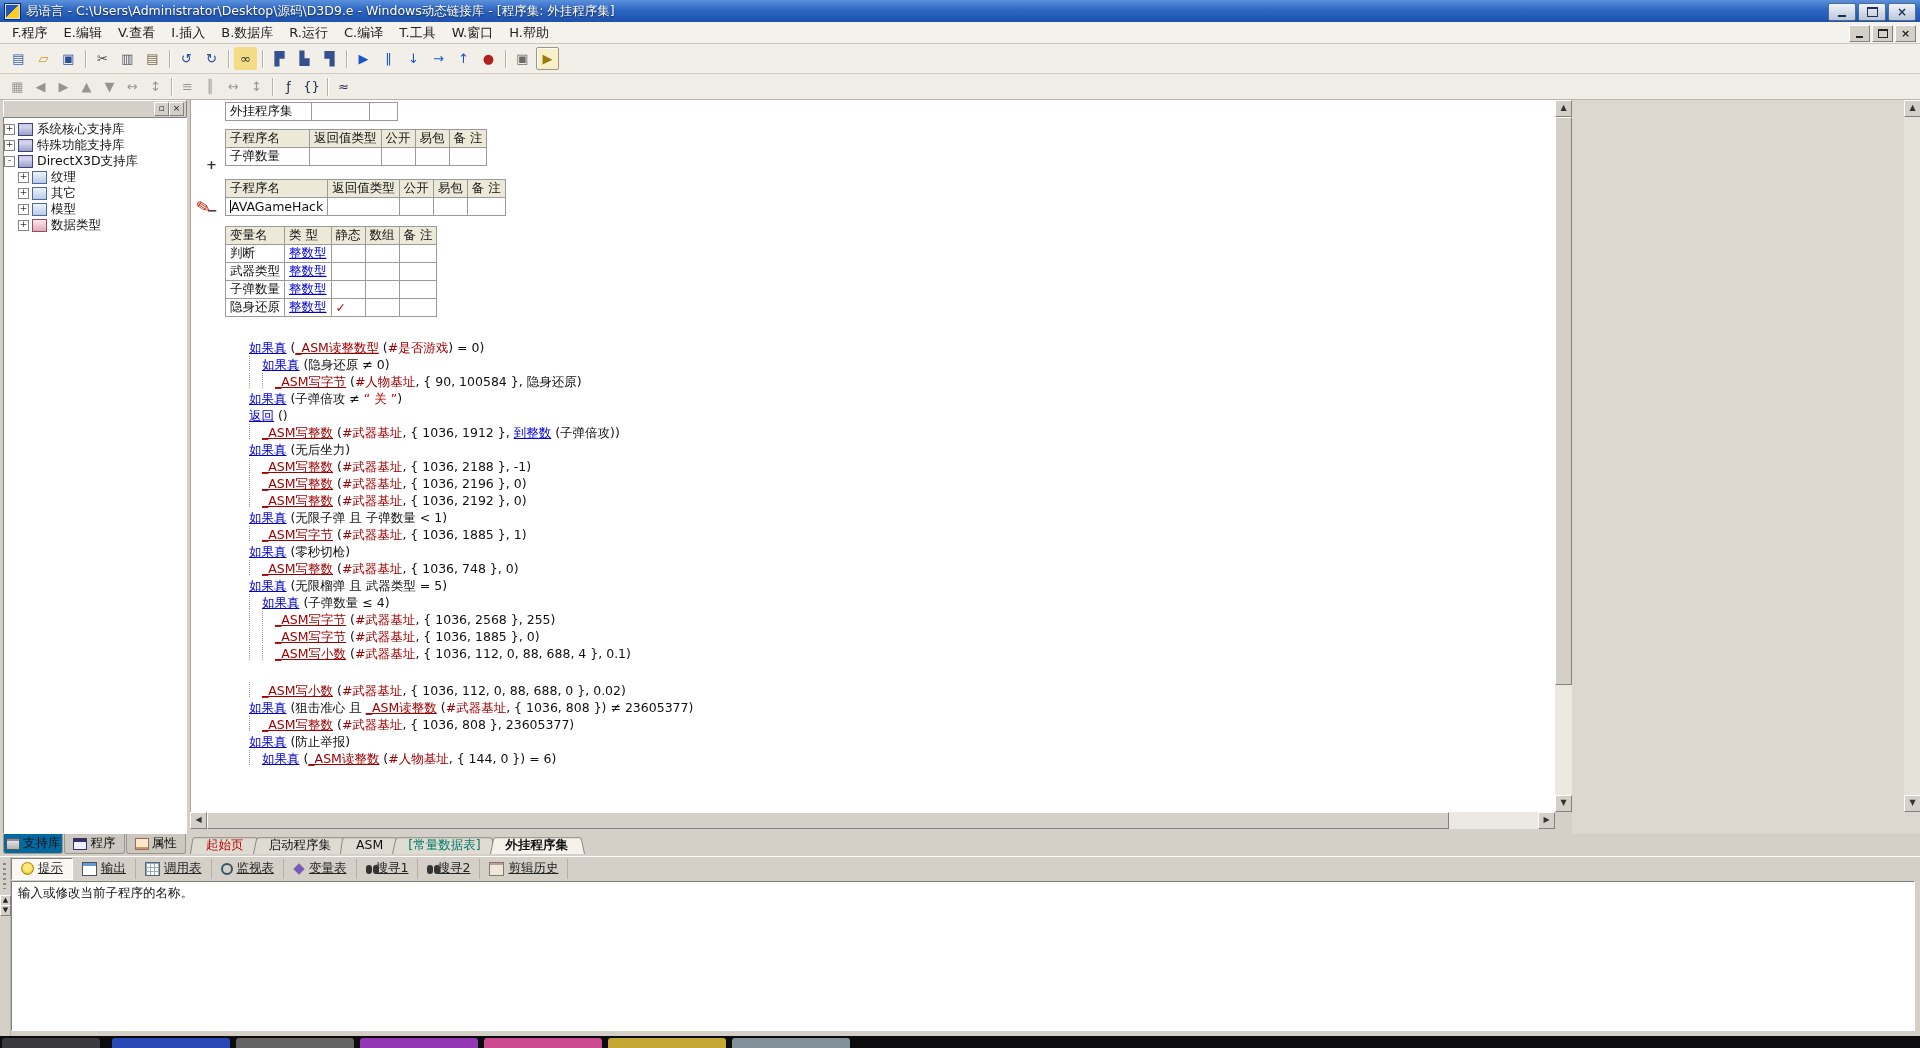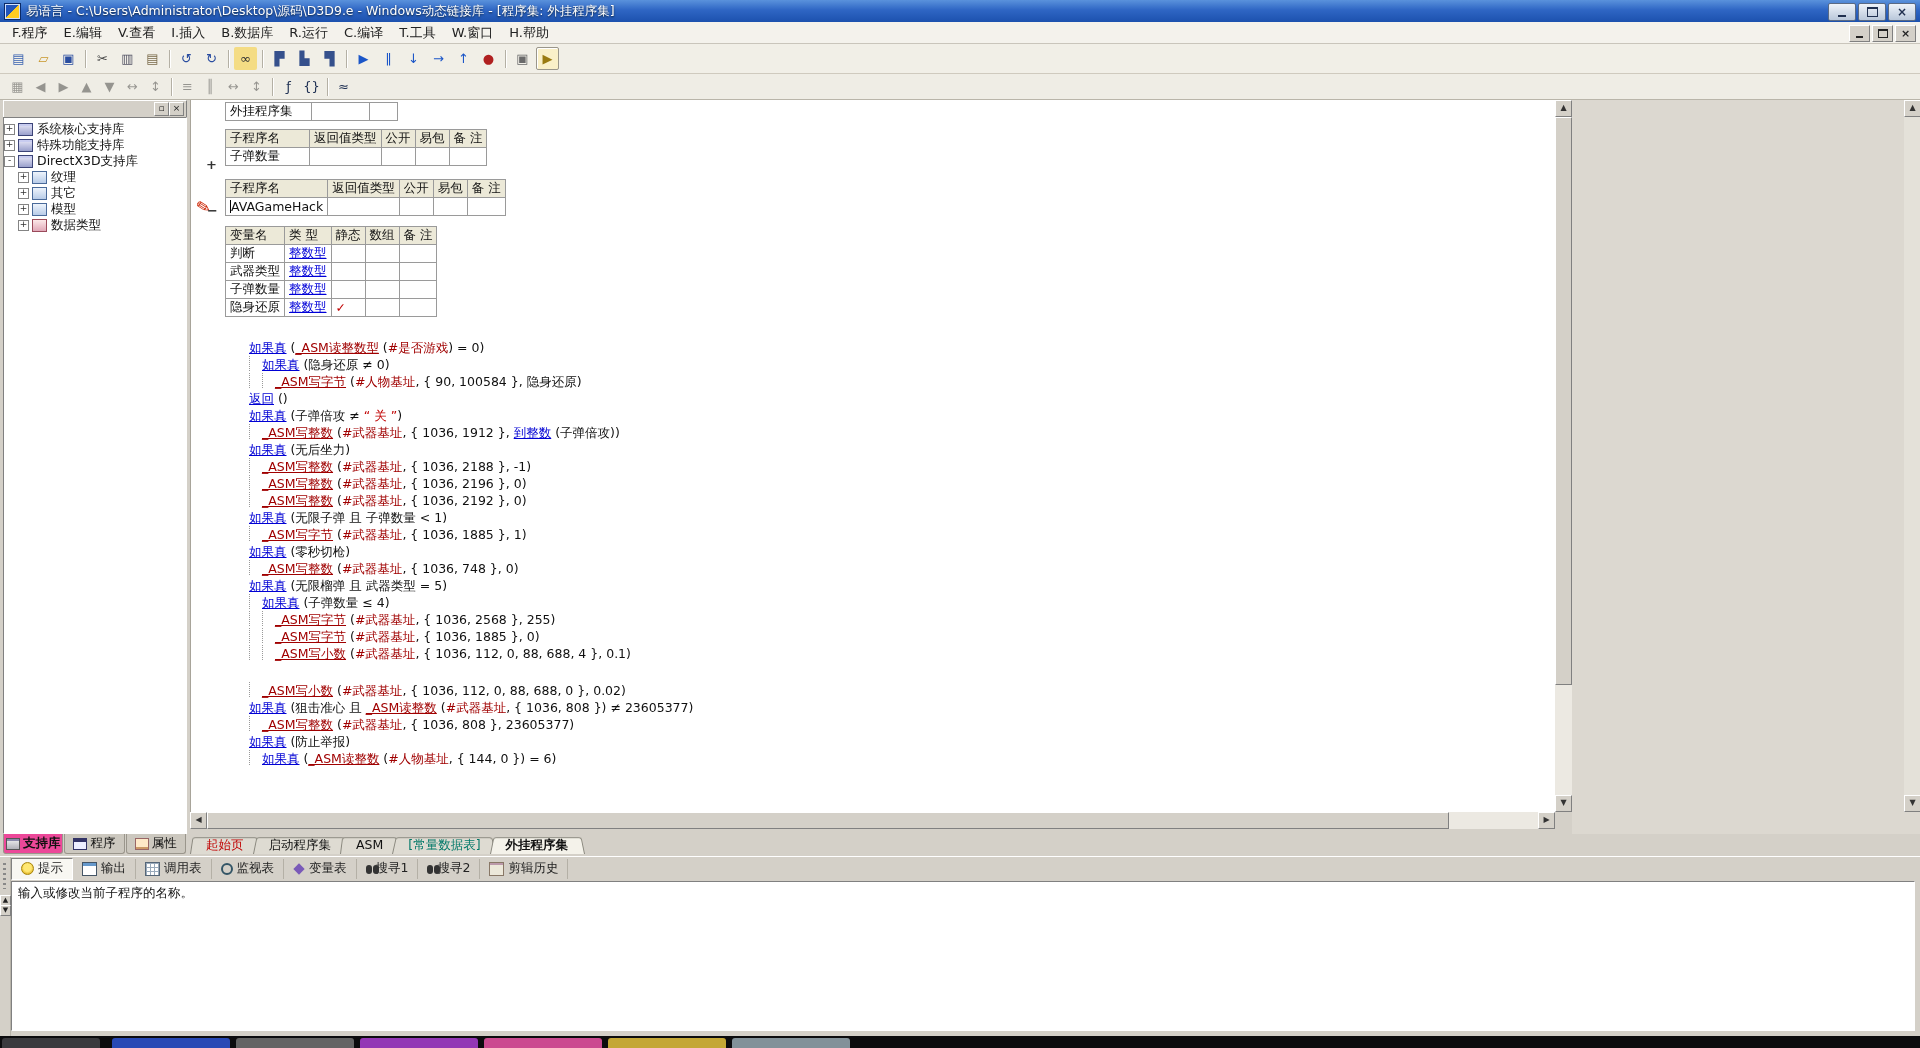--- a/index.html
+++ b/index.html
@@ -102,21 +102,21 @@
   .sbtn{position:absolute;width:15px;height:15px;background:#d4d0c8;border:1px solid;
     border-color:#fff #808080 #808080 #fff;font-size:8px;line-height:14px;text-align:center;color:#333;box-sizing:content-box;}
   .thumb{position:absolute;background:#d4d0c8;border:1px solid;border-color:#fff #808080 #808080 #fff;}
   .mdi-vscroll{position:absolute;left:1904px;top:100px;width:16px;height:712px;background:#e4e1d9;}
 
   
   .band{position:absolute;left:0;top:834px;width:1920px;height:20px;background:#d4d0c8;}
   .left-tabs{position:absolute;left:3px;top:834px;width:184px;height:20px;display:flex;}
   .ltab{flex:1;display:flex;align-items:center;justify-content:center;font-size:12.5px;
     border:1px solid #9a968c;border-radius:0 0 3px 3px;border-top:none;background:#ccc8bf;margin-right:1px;}
-  .ltab.active{background:#ec4899;font-weight:bold;}
+  .ltab.active{background:#0369a1;font-weight:normal;}
   .lt-ico{width:12px;height:10px;margin-right:3px;display:inline-block;}
   .lt-book{background:linear-gradient(#f0f0f0,#b0b0b8);border:1px solid #555;box-shadow:inset 0 2px 0 #88a;}
   .lt-prog{background:#eef;border:1px solid #336;box-shadow:inset 0 3px 0 #336;}
   .lt-prop{background:#ffe9c8;border:1px solid #966;box-shadow:inset 0 -2px 0 #c96;}
 
   .doc-tabs{position:absolute;left:190px;top:834px;height:20px;display:flex;align-items:flex-end;}
   .dtab{position:relative;height:18px;line-height:17px;padding:0 16px;margin-right:-7px;font-size:12.5px;}
   .dtab::before{content:"";position:absolute;inset:0;background:#dedbd2;border:1px solid #8a887e;border-bottom:none;
     transform:perspective(20px) rotateX(5deg);transform-origin:bottom;border-radius:3px 3px 0 0;}
   .dtab>span{position:relative;}
@@ -128,21 +128,21 @@
   
   .bottom{position:absolute;left:0;top:856px;width:1920px;height:180px;background:#d4d0c8;
     border-top:1px solid #fff;box-sizing:border-box;}
   .bgrip{position:absolute;left:0;top:0;width:10px;height:180px;border-right:1px solid #b8b4aa;}
   .bgrip .dots{position:absolute;left:3px;top:6px;width:3px;height:26px;
     background:repeating-linear-gradient(#888 0 2px,transparent 2px 5px);}
   .bgrip .bx{position:absolute;left:0;width:9px;height:9px;font-size:7px;line-height:9px;text-align:center;
     background:#d4d0c8;border:1px solid;border-color:#fff #808080 #808080 #fff;color:#222;}
   .btabs{position:absolute;left:11px;top:1px;height:21px;display:flex;align-items:center;}
   .btab{display:flex;align-items:center;padding:2px 9px;height:16px;font-size:12.5px;color:#222;
-    border-right:1px solid #b4b0a6;}
+    border-right:1px solid #b4b0a6;text-decoration:underline;}
   .btab.active{background:#f8f7f2;border:1px solid;border-color:#808080 #fff #fff #808080;}
   .bi{width:13px;height:12px;display:inline-block;margin-right:4px;position:relative;flex:none;}
   .bi-tip{background:radial-gradient(circle at 50% 42%,#ffe873 45%,#e0b020 80%);border-radius:50%;border:1px solid #a8860a;width:11px;height:11px;}
   .bi-out{background:#fff;border:1px solid #456;box-shadow:inset 0 3px 0 #69c;}
   .bi-calls{background:#fff;border:1px solid #567;
     background-image:linear-gradient(#9ab 1px,transparent 1px),linear-gradient(90deg,#9ab 1px,transparent 1px);
     background-size:4px 4px;}
   .bi-watch{border:2px solid #356;border-radius:50%;width:8px;height:8px;}
   .bi-vars{background:#7a5ab8;transform:rotate(45deg);width:8px;height:8px;margin:1px 6px 0 2px;}
   .bi-search{background:#333;border-radius:3px;box-shadow:7px 0 0 #333;width:6px;height:9px;margin-top:1px;}
@@ -452,22 +452,22 @@
         <td></td>
         <td></td>
       </tr>
     </tbody>
       </table>
 
     <div class="code" id="code-lines">
         <div class="cl"><span class="seg sk">如果真</span><span class="seg sp"> (</span><span class="seg sf">_ASM读整数型</span><span class="seg sp"> (</span><span class="seg sc">#是否游戏</span><span class="seg sp">) = 0)</span></div>
         <div class="cl"><span class="g"></span><span class="seg sk">如果真</span><span class="seg sp"> (隐身还原 ≠ 0)</span></div>
         <div class="cl"><span class="g"></span><span class="g"></span><span class="seg sf">_ASM写字节</span><span class="seg sp"> (</span><span class="seg sc">#人物基址</span><span class="seg sp">, { 90, 100584 }, 隐身还原)</span></div>
+        <div class="cl"><span class="seg sk">如果真</span><span class="seg sp"> (子弹倍攻 ≠ </span><span class="seg ss">“ 关 ”</span><span class="seg sp">)</span></div>
         <div class="cl"><span class="seg sk">返回</span><span class="seg sp"> ()</span></div>
-        <div class="cl"><span class="seg sk">如果真</span><span class="seg sp"> (子弹倍攻 ≠ </span><span class="seg ss">“ 关 ”</span><span class="seg sp">)</span></div>
         <div class="cl"><span class="g"></span><span class="seg sf">_ASM写整数</span><span class="seg sp"> (</span><span class="seg sc">#武器基址</span><span class="seg sp">, { 1036, 1912 }, </span><span class="seg sk">到整数</span><span class="seg sp"> (子弹倍攻))</span></div>
         <div class="cl"><span class="seg sk">如果真</span><span class="seg sp"> (无后坐力)</span></div>
         <div class="cl"><span class="g"></span><span class="seg sf">_ASM写整数</span><span class="seg sp"> (</span><span class="seg sc">#武器基址</span><span class="seg sp">, { 1036, 2188 }, -1)</span></div>
         <div class="cl"><span class="g"></span><span class="seg sf">_ASM写整数</span><span class="seg sp"> (</span><span class="seg sc">#武器基址</span><span class="seg sp">, { 1036, 2196 }, 0)</span></div>
         <div class="cl"><span class="g"></span><span class="seg sf">_ASM写整数</span><span class="seg sp"> (</span><span class="seg sc">#武器基址</span><span class="seg sp">, { 1036, 2192 }, 0)</span></div>
         <div class="cl"><span class="seg sk">如果真</span><span class="seg sp"> (无限子弹 且 子弹数量 &lt; 1)</span></div>
         <div class="cl"><span class="g"></span><span class="seg sf">_ASM写字节</span><span class="seg sp"> (</span><span class="seg sc">#武器基址</span><span class="seg sp">, { 1036, 1885 }, 1)</span></div>
         <div class="cl"><span class="seg sk">如果真</span><span class="seg sp"> (零秒切枪)</span></div>
         <div class="cl"><span class="g"></span><span class="seg sf">_ASM写整数</span><span class="seg sp"> (</span><span class="seg sc">#武器基址</span><span class="seg sp">, { 1036, 748 }, 0)</span></div>
         <div class="cl"><span class="seg sk">如果真</span><span class="seg sp"> (无限榴弹 且 武器类型 = 5)</span></div>

